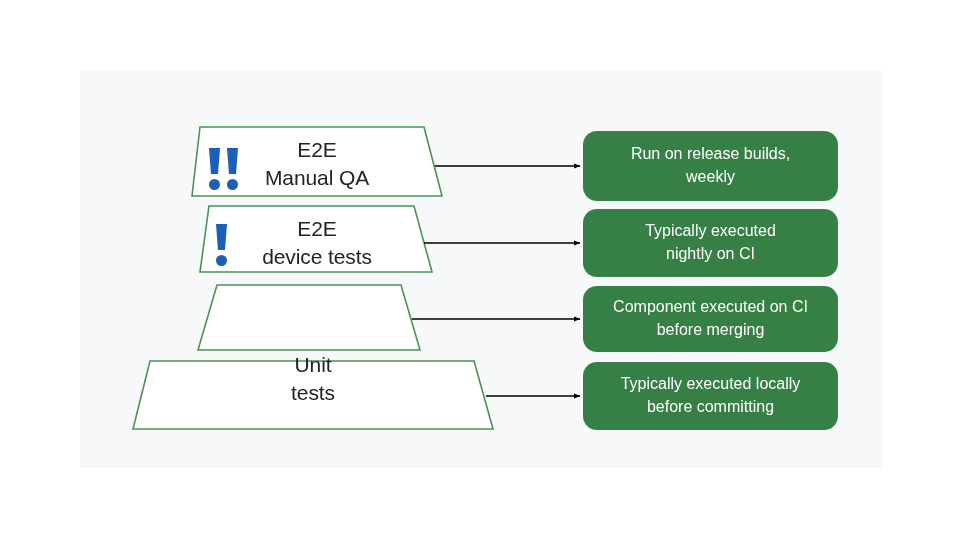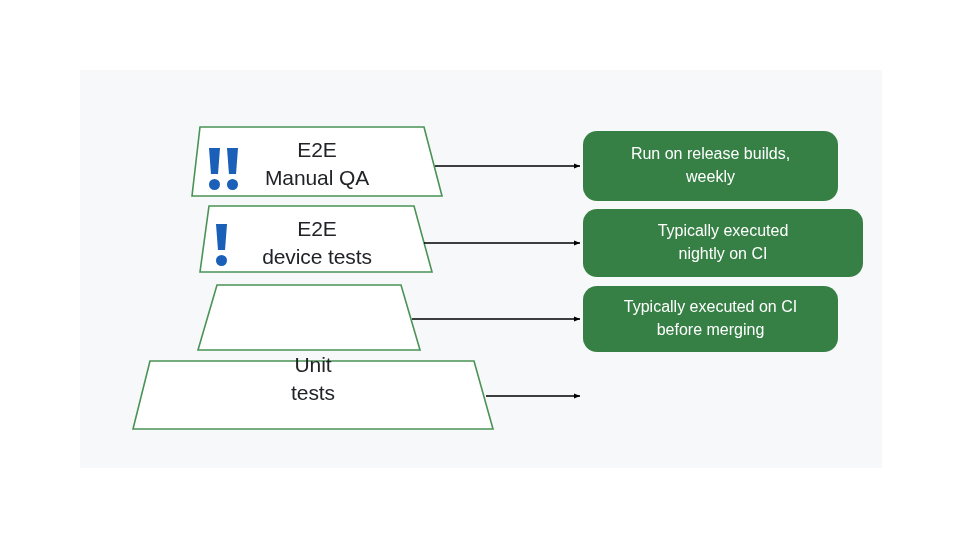--- a/index.html
+++ b/index.html
@@ -61,21 +61,21 @@
     color: #ffffff;
     font-size: 16px;
     line-height: 1.42;
     text-align: center;
     white-space: pre-line;
     padding: 16px 12px;
     box-sizing: border-box;
     font-family: "Liberation Sans", sans-serif;
   }
   #note-0 { left: 583px; top: 131px; width: 255px; height: 70px; }
-  #note-1 { left: 583px; top: 209px; width: 280px; height: 68px; }
+  #note-1 { left: 583px; top: 209px; width: 255px; height: 68px; }
   #note-2 { left: 583px; top: 286px; width: 255px; height: 66px; }
   #note-3 { left: 583px; top: 362px; width: 255px; height: 68px; }
 
   
   .bang-group {
     position: absolute;
     display: flex;
     align-items: flex-start;
     gap: 7px;
   }
@@ -151,16 +151,18 @@
     <div class="bang">
       <div class="bang-bar"></div>
       <div class="bang-dot"></div>
     </div>
   </div>
 
   <div class="note" id="note-0">Run on release builds,
 weekly</div>
   <div class="note" id="note-1">Typically executed
 nightly on CI</div>
-  <div class="note" id="note-2">Typically executed on CI
+  <div class="note" id="note-2">Component executed on CI
 before merging</div>
+  <div class="note" id="note-3">Typically executed locally
+before committing</div>
 
 </div>
 
 </body></html>

